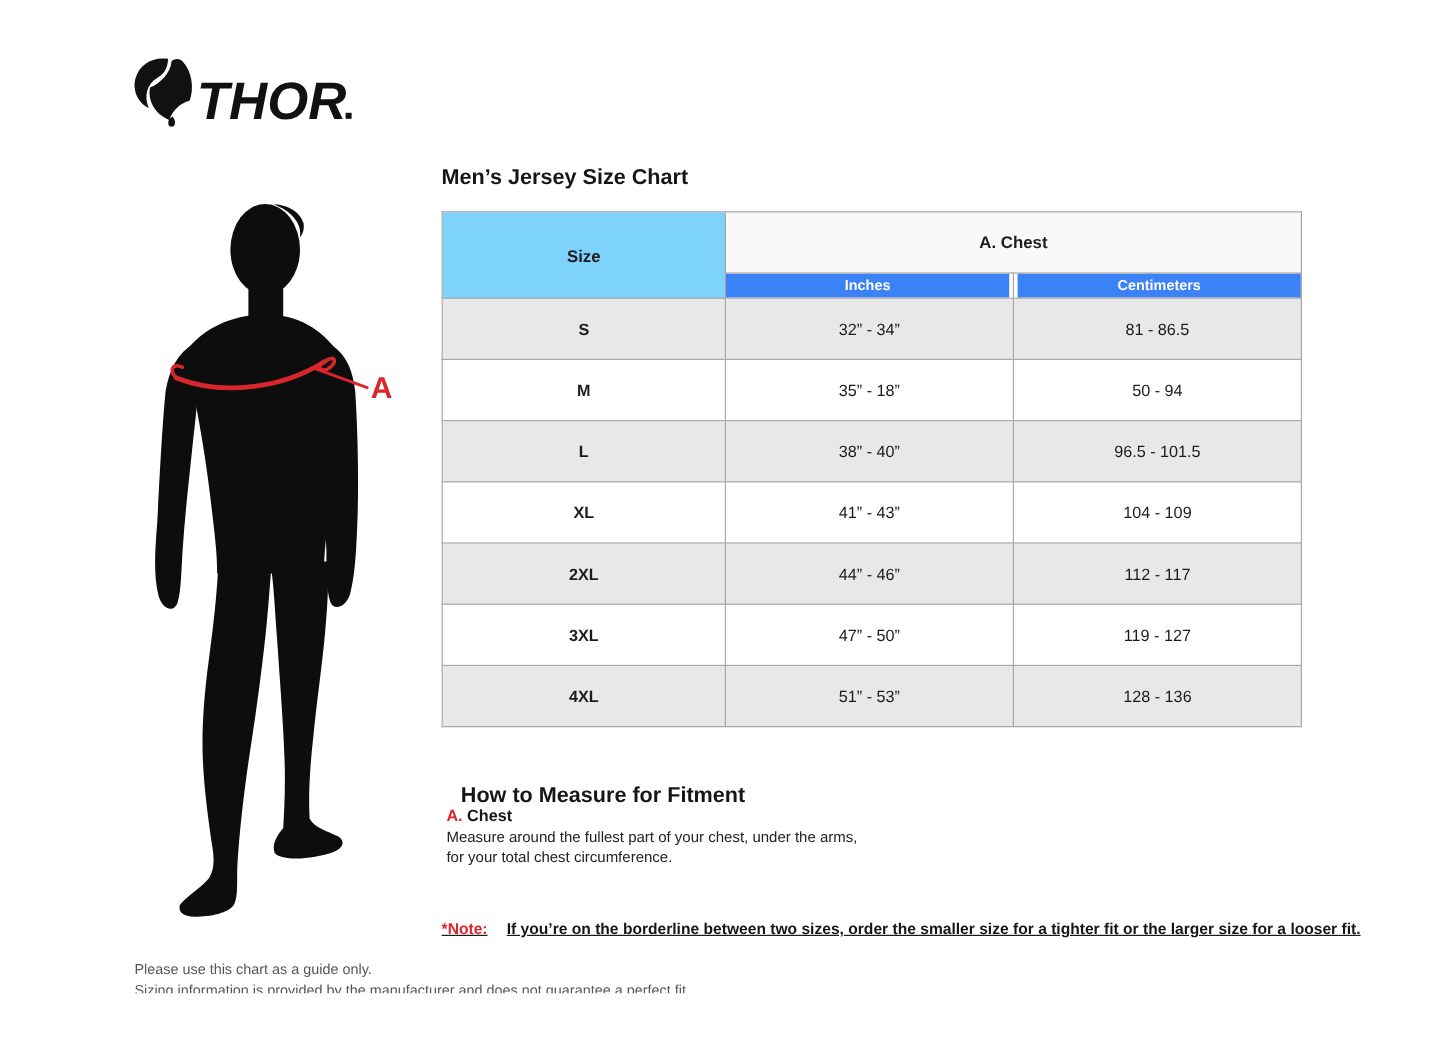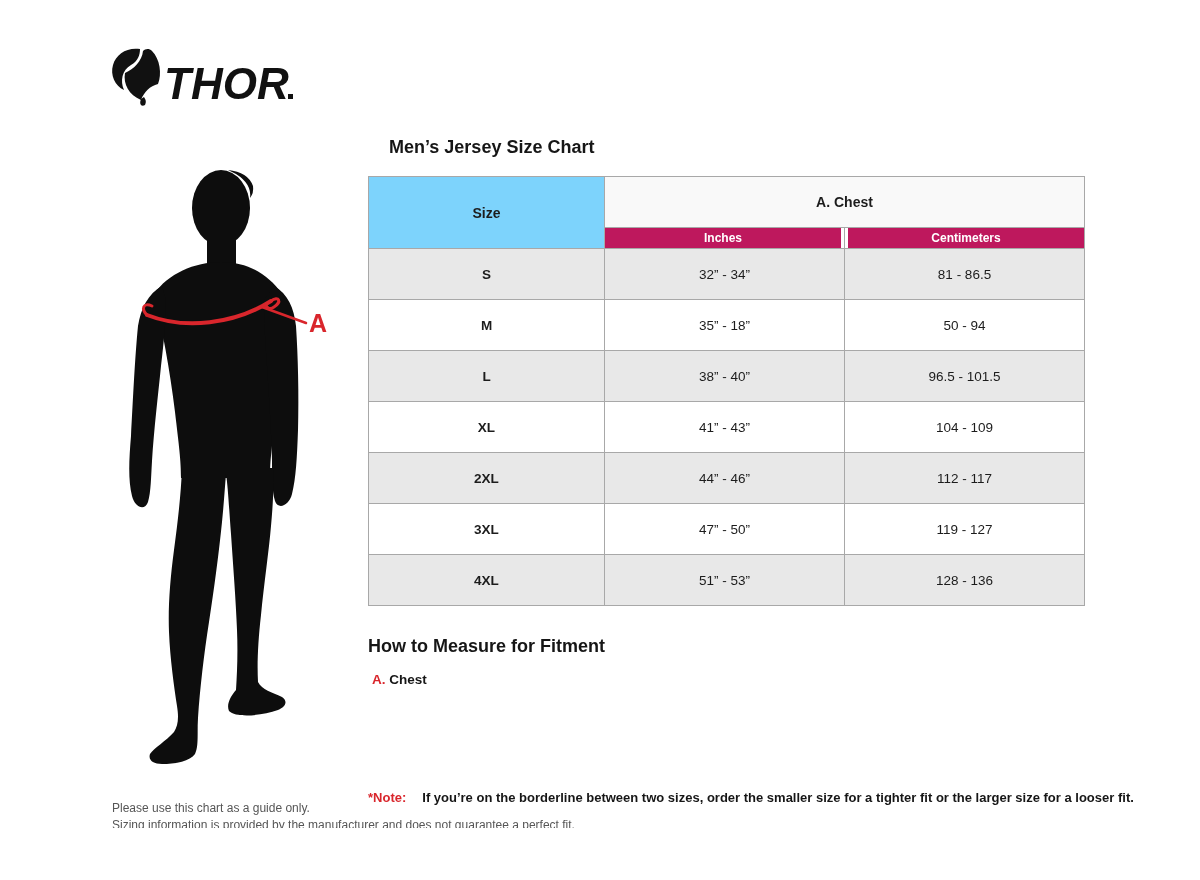--- a/index.html
+++ b/index.html
@@ -9,49 +9,49 @@
   
   .logo{position:absolute;left:110px;top:42px;width:200px;height:66px;}
   .logo-text{font-family:"Liberation Sans",sans-serif;font-weight:bold;font-style:italic;
              font-size:44px;letter-spacing:0px;fill:#111;}
 
   
   .figure{position:absolute;left:110px;top:160px;width:240px;height:625px;}
   .marker-a{font-family:"Liberation Sans",sans-serif;font-weight:bold;font-size:25px;fill:#d9262c;}
 
   
-  .title{position:absolute;left:389px;top:137px;margin:0;font-size:18px;font-weight:bold;color:#161616;}
-  .measure-heading{position:absolute;left:368px;top:636px;margin:0;font-size:18px;font-weight:bold;color:#161616;}
+  .title{position:absolute;left:368px;top:137px;margin:0;font-size:18px;font-weight:bold;color:#161616;}
+  .measure-heading{position:absolute;left:368px;top:636px;margin:16px;font-size:18px;font-weight:bold;color:#161616;}
 
   
   .size-table{position:absolute;left:368px;top:176px;width:716px;border-collapse:collapse;table-layout:fixed;}
   .size-table th,.size-table td{border:1px solid #a8a8a8;text-align:center;vertical-align:middle;
        font-size:13.5px;color:#1c1c1c;padding:0;}
   .size-table th{font-weight:bold;font-size:14px;}
   .col-size{width:236px;}
   .col-in{width:240px;}
   .col-cm{width:240px;}
   .cell-size-head{background:#7dd3fc;}
   .cell-group-head{background:#f9f9f9;height:50px;}
   .subhead-row th{border-top:none;height:20px;}
-  .bar{height:20px;line-height:20px;background:#be185d;color:#ffffff;font-weight:bold;font-size:12px;}
+  .bar{height:20px;line-height:20px;background:#3b82f6;color:#ffffff;font-weight:bold;font-size:12px;}
   .bar-left{margin-right:3px;}
   .bar-right{margin-left:3px;}
   .size-table tbody tr{height:51px;}
   .size-table tbody tr.shade{background:#e8e8e8;}
   .size-table tbody td.size-col{font-weight:bold;}
 
   
   .measure-item{position:absolute;left:372px;top:672px;width:380px;}
   .measure-label{font-size:13.5px;font-weight:bold;color:#161616;margin:0 0 3px 0;}
   .red{color:#d9262c;}
   .measure-desc{margin:0;font-size:12.5px;line-height:16px;color:#222;max-width:358px;}
 
   
-  .note{position:absolute;left:368px;top:790px;font-size:13px;font-weight:bold;white-space:nowrap;}
+  .note{position:absolute;left:368px;top:766px;font-size:13px;font-weight:bold;white-space:nowrap;text-decoration:underline;}
   .note-label{color:#d9262c;margin-right:16px;}
   .note-text{color:#161616;}
 
   
   .footer{position:absolute;left:112px;top:800px;font-size:12px;line-height:17px;color:#565656;}
 </style>
 </head>
 <body>
 
 <div id="canvas">
@@ -147,20 +147,21 @@
         <td>51” - 53”</td>
         <td>128 - 136</td>
       </tr>
     </tbody>
   </table>
 
   <h2 class="measure-heading">How to Measure for Fitment</h2>
 
   <div class="measure-item">
     <p class="measure-label"><span class="red">A.</span> <span>Chest</span></p>
+    <p class="measure-desc">Measure around the fullest part of your chest, under the arms, for your total chest circumference.</p>
   </div>
 
   <div class="note">
     <span class="note-label">*Note:</span><span class="note-text">If you’re on the borderline between two sizes, order the smaller size for a tighter fit or the larger size for a looser fit.</span>
   </div>
 
   <div class="footer">
     <div>Please use this chart as a guide only.</div>
     <div>Sizing information is provided by the manufacturer and does not guarantee a perfect fit.</div>
   </div>

